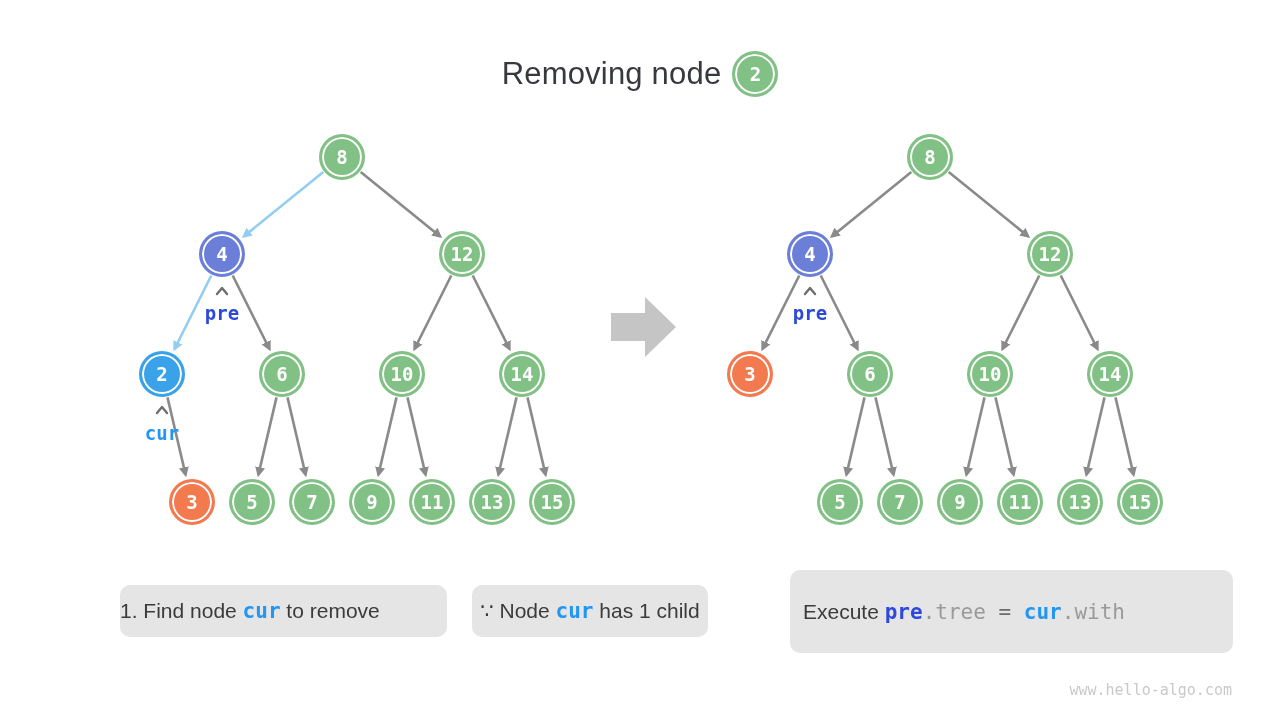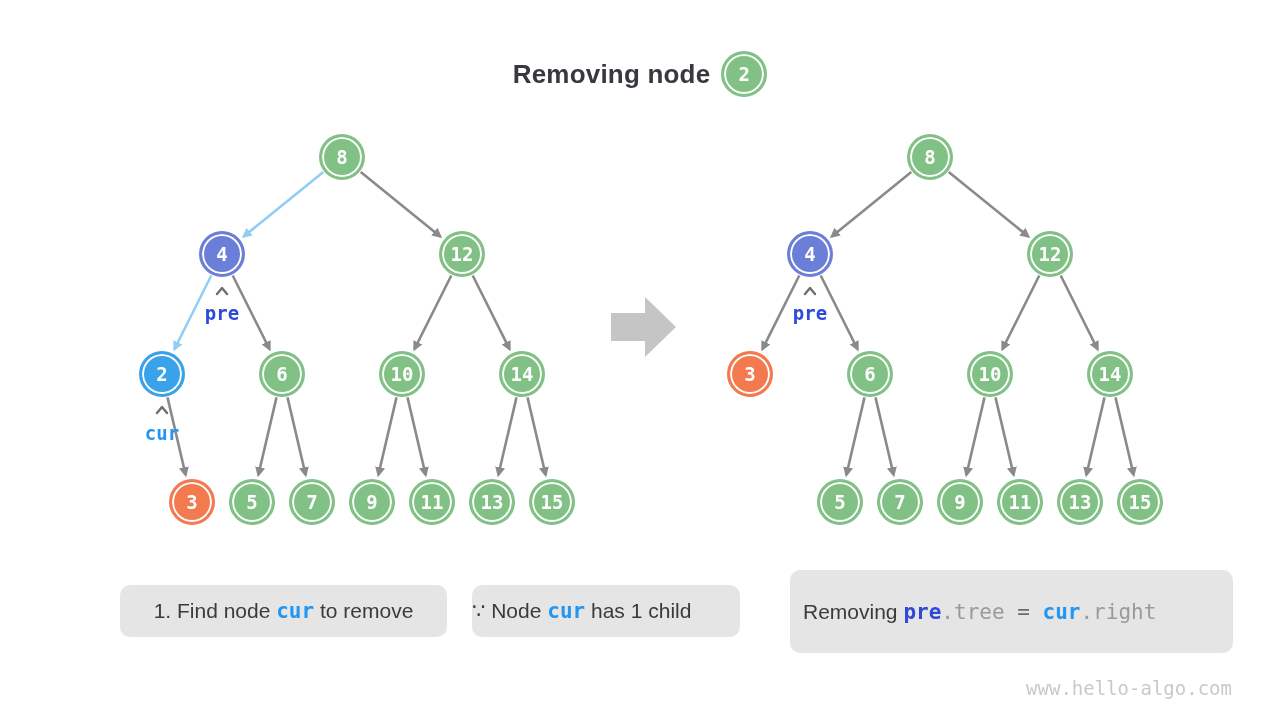--- a/index.html
+++ b/index.html
@@ -2,21 +2,21 @@
 <html style="--green: #82c185; --blue: #3aa2e9; --indigo: #6b7fd9; --orange: #f3794f; --edge: #8a8a8a; --edge_hl: #93cdf3; --caret: #6f6f6f; --arrow: #c5c5c5; --pre: #2c49d8; --cur: #2196f3; --ink: #37393f; --caption_ink: #3b3b3b; --caption_bg: #e5e5e5; --code_gray: #9a9a9a; --code_eq: #6b6b6b; --watermark: #c9c9c9;"><head>
 <meta charset="utf-8">
 <style>
   html,body{margin:0;padding:0;background:#fff;}
   #canvas{position:relative;width:1280px;height:720px;background:#fff;overflow:hidden;
           font-family:"Liberation Sans",sans-serif;}
 
   
   #title-row{position:absolute;top:51px;left:0;width:1280px;height:46px;
              display:flex;justify-content:center;align-items:center;gap:11px;}
-  .title-text{font-size:26px;font-weight:700;color:var(--ink);letter-spacing:.2px;}
+  .title-text{font-size:31px;font-weight:400;color:var(--ink);letter-spacing:.2px;}
 
   
   .tree-node{position:absolute;width:40px;height:40px;border-radius:50%;
              border:3px solid;box-shadow:inset 0 0 0 2px #fff;
              display:flex;align-items:center;justify-content:center;
              color:#fff;font-family:"DejaVu Sans Mono",monospace;
              font-size:19px;font-weight:700;box-sizing:content-box;}
   .node-green {background:var(--green); border-color:var(--green);}
   .node-blue  {background:var(--blue);  border-color:var(--blue);}
   .node-indigo{background:var(--indigo);border-color:var(--indigo);}
@@ -32,34 +32,34 @@
   
   .ptr{position:absolute;transform:translate(-50%,-50%);
        font-family:"DejaVu Sans Mono",monospace;font-weight:700;font-size:19px;}
   .ptr-pre{color:var(--pre);}
   .ptr-cur{color:var(--cur);}
 
   
   .caption{position:absolute;background:var(--caption_bg);border-radius:10px;
            display:flex;flex-direction:column;justify-content:center;
            font-size:21px;color:var(--caption_ink);}
-  #caption-step1  {left:120px;top:585px;width:327px;height:52px;align-items:center;}
-  #caption-because{left:472px;top:585px;width:268px;height:52px;}
+  #caption-step1  {left:120px;top:585px;width:327px;height:52px;align-items:flex-start;}
+  #caption-because{left:472px;top:585px;width:236px;height:52px;align-items:center;}
   #caption-step2  {left:790px;top:570px;width:443px;height:83px;align-items:flex-start;padding-left:13px;box-sizing:border-box;}
   .caption .line{white-space:pre;line-height:34px;}
   #caption-step2 .line:nth-child(2){padding-left:24px;}
   .seg-plain{color:var(--caption_ink);}
   .seg-cur{color:var(--cur);font-family:"DejaVu Sans Mono",monospace;font-weight:700;}
   .seg-pre{color:var(--pre);font-family:"DejaVu Sans Mono",monospace;font-weight:700;}
   .seg-gray{color:var(--code_gray);font-family:"DejaVu Sans Mono",monospace;}
   .seg-eq{color:var(--code_eq);font-family:"DejaVu Sans Mono",monospace;}
 
   
   #watermark{position:absolute;right:48px;bottom:21px;
-             font-family:"DejaVu Sans Mono",monospace;font-size:19px;color:var(--watermark);margin-top:24px;}
+             font-family:"DejaVu Sans Mono",monospace;font-size:15px;color:var(--watermark);margin-top:24px;}
 </style>
 </head>
 <body>
 
 <div id="canvas">
 
   <div id="title-row">
     <span class="title-text">Removing node</span>
     <div class="tree-node node-green" style="position:static;">2</div>
   </div>
@@ -137,17 +137,17 @@
       <div class="ptr ptr-pre" style="left: 810px; top: 313px;">pre</div>
     </div>
 
   <div id="caption-step1" class="caption">
       <div class="line"><span class="seg-plain">1. Find node </span><span class="seg-cur">cur</span><span class="seg-plain"> to remove</span></div>
     </div>
   <div id="caption-because" class="caption">
       <div class="line"><span class="seg-plain">∵ Node </span><span class="seg-cur">cur</span><span class="seg-plain"> has 1 child</span></div>
     </div>
   <div id="caption-step2" class="caption">
-      <div class="line"><span class="seg-plain">Removing </span><span class="seg-pre">pre</span><span class="seg-gray">.</span><span class="seg-gray">tree</span><span class="seg-eq"> = </span><span class="seg-cur">cur</span><span class="seg-gray">.</span><span class="seg-gray">right</span></div>
+      <div class="line"><span class="seg-plain">Execute </span><span class="seg-pre">pre</span><span class="seg-gray">.</span><span class="seg-gray">tree</span><span class="seg-eq"> = </span><span class="seg-cur">cur</span><span class="seg-gray">.</span><span class="seg-gray">with</span></div>
     </div>
 
   <div id="watermark">www.hello-algo.com</div>
 </div>
 
 </body></html>

